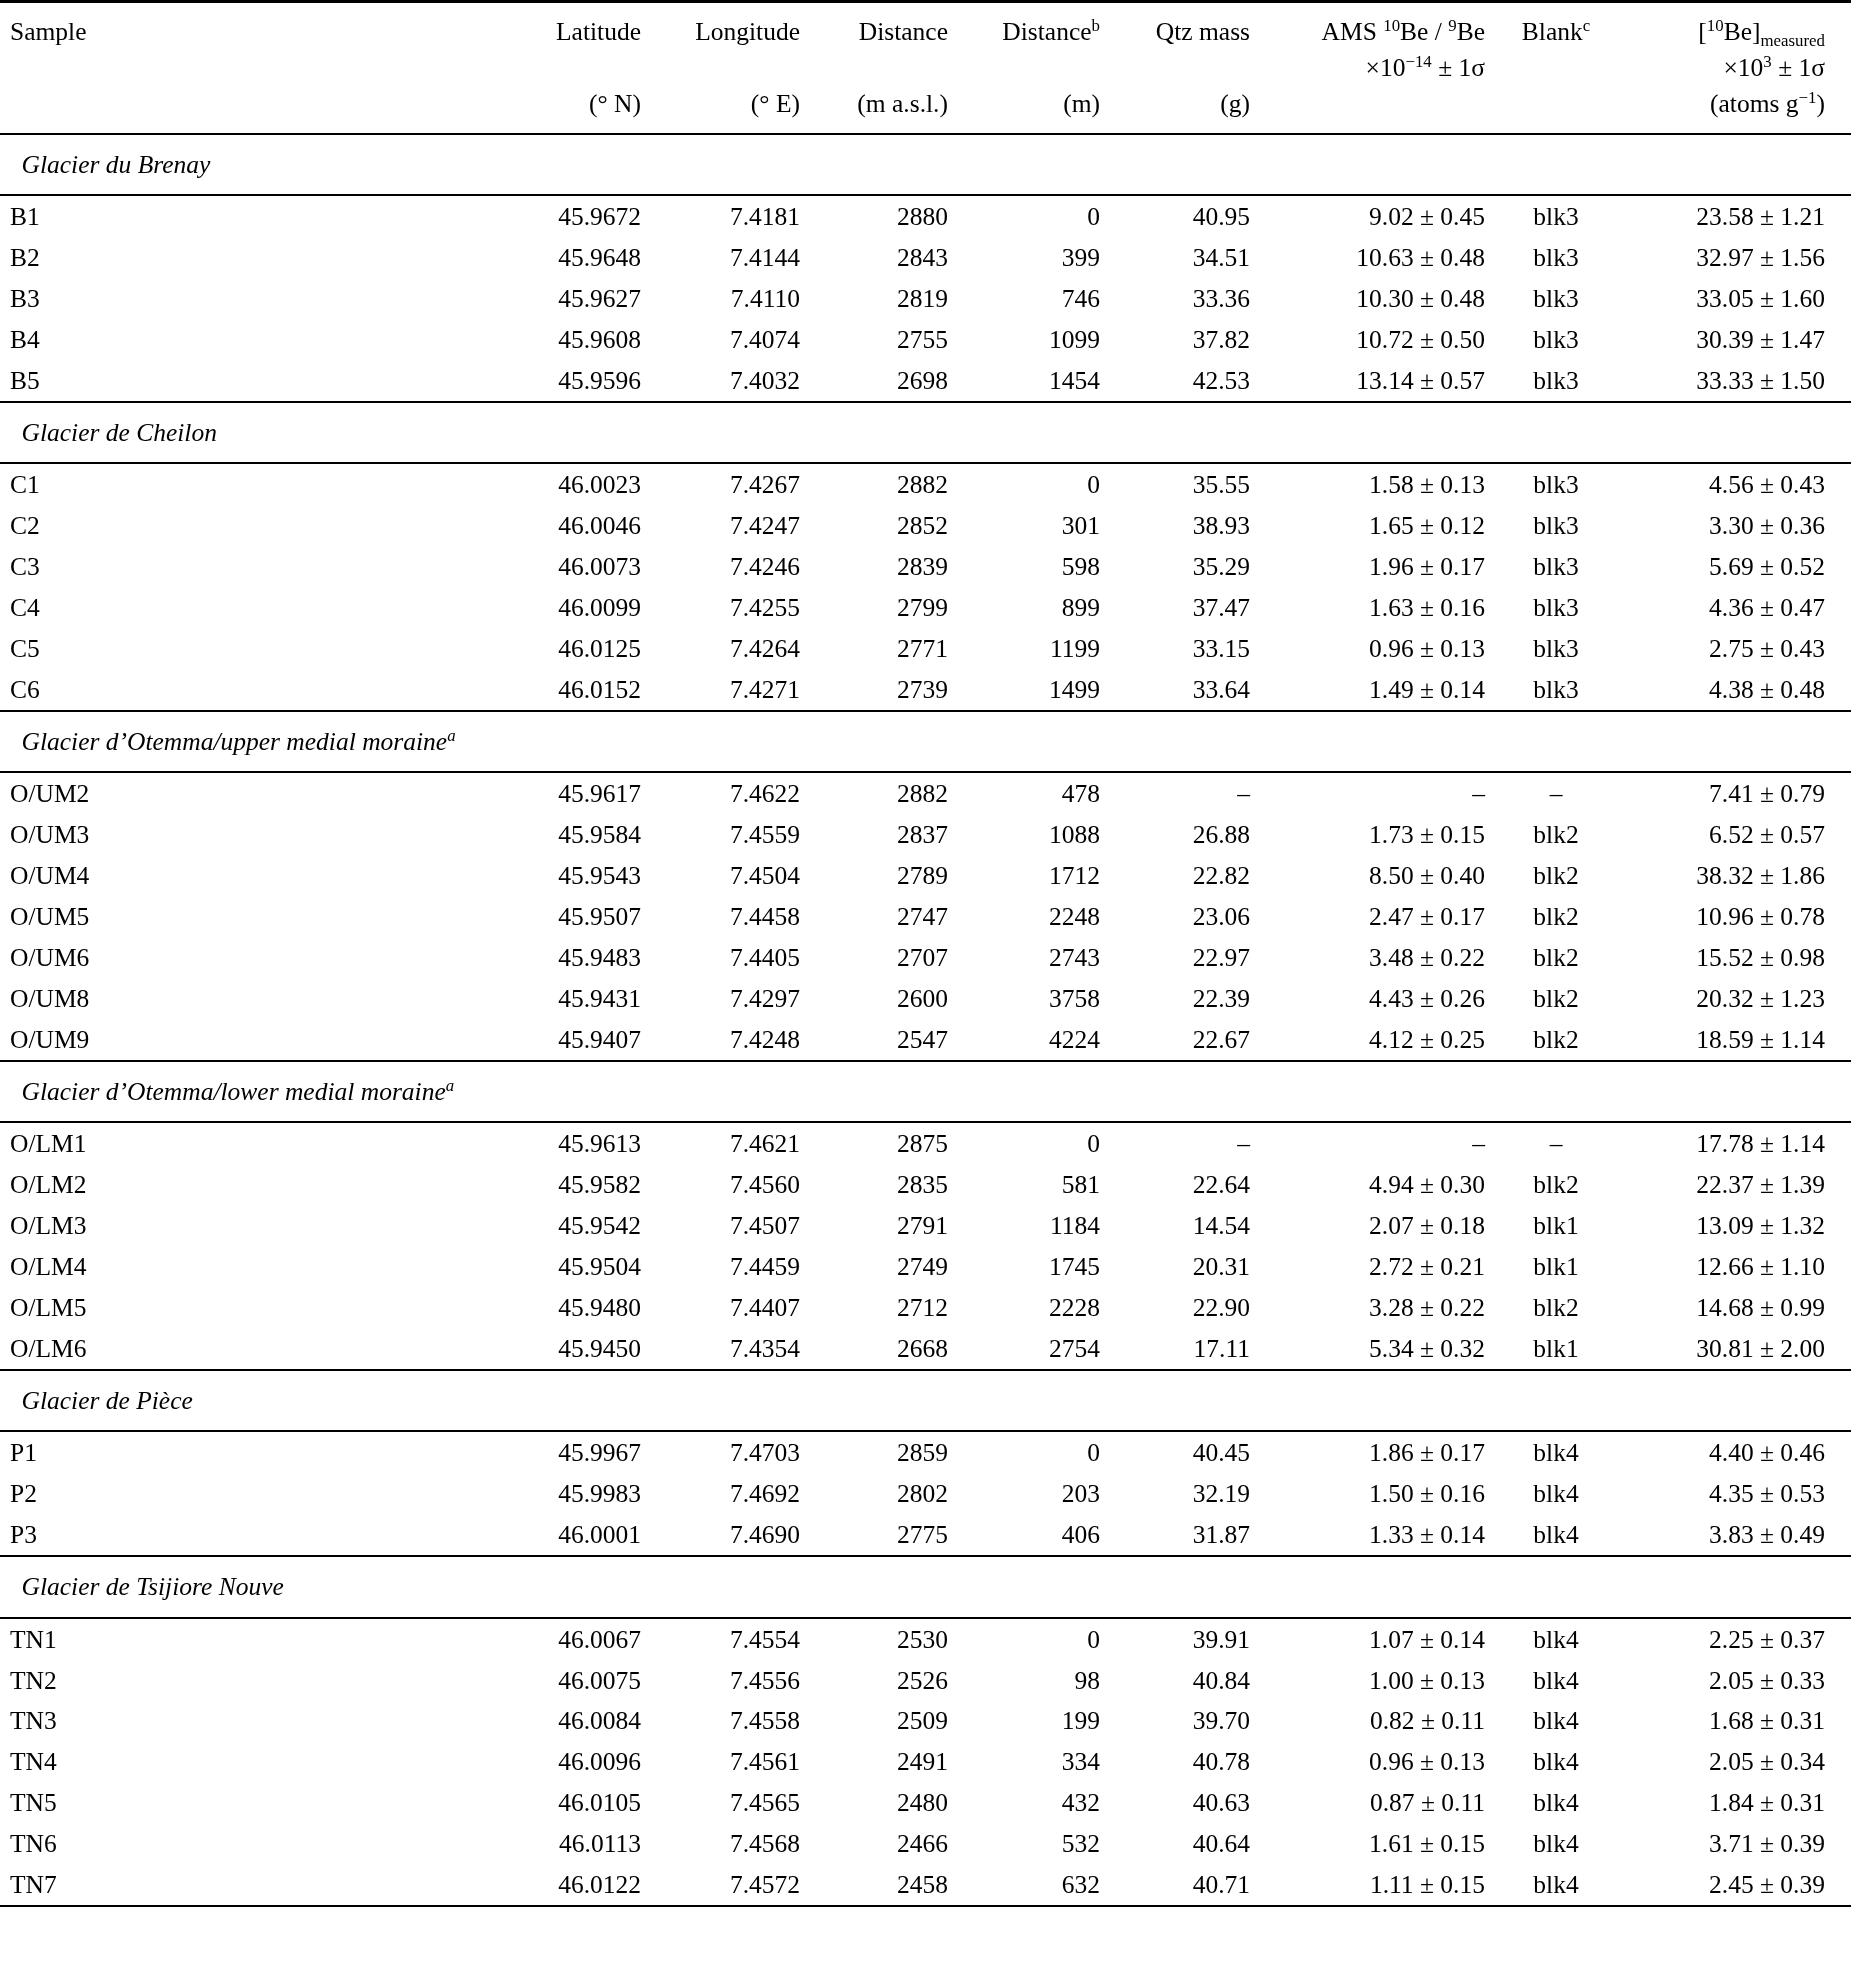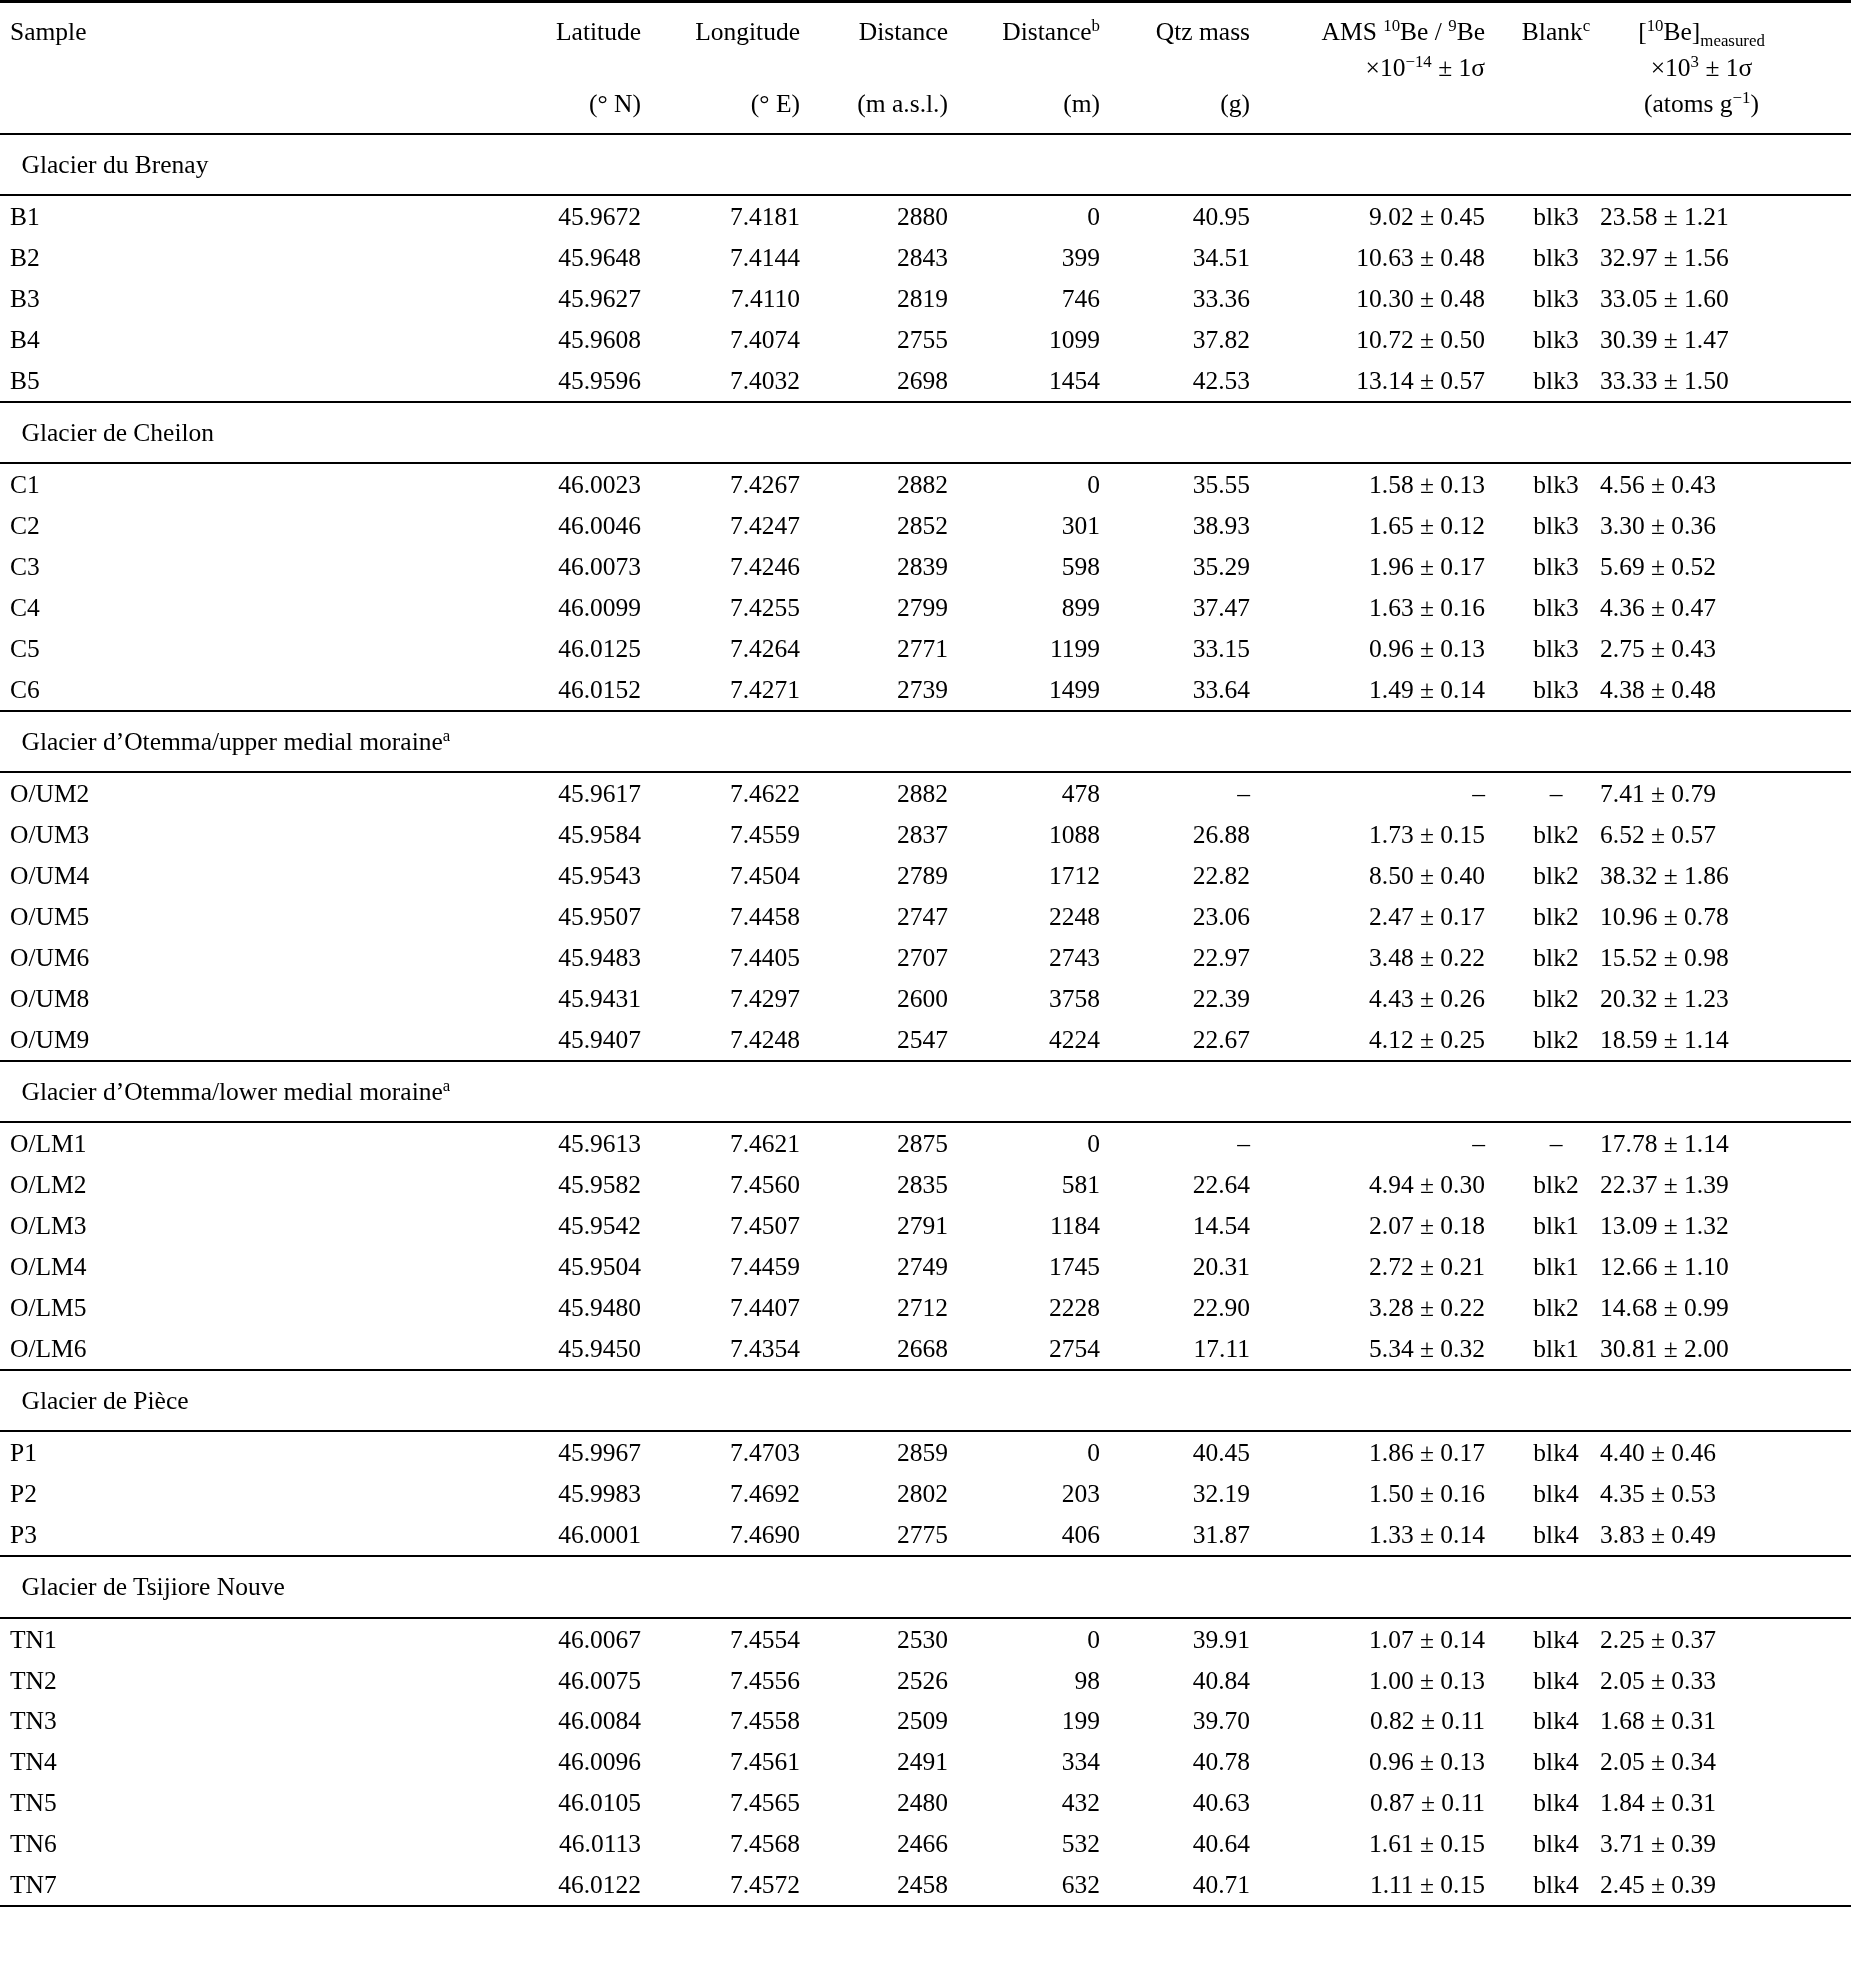--- a/index.html
+++ b/index.html
@@ -16,27 +16,28 @@
   col.w0{width:502px}col.w1{width:139px}col.w2{width:159px}col.w3{width:148px}
   col.w4{width:152px}col.w5{width:150px}col.w6{width:235px}col.w7{width:115px}col.w8{width:252px}
   th,td{font-weight:normal;font-size:25.5px;line-height:1.22;padding:0;}
   thead th{vertical-align:top;padding-top:12.5px;padding-bottom:9px;}
   .hline{height:36px;}
   sup{font-size:0.66em;line-height:0;}
   sub{font-size:0.66em;line-height:0;}
   .c0{text-align:left;padding-left:10px;}
   .c1,.c2,.c3,.c4,.c5,.c6{text-align:right;}
   .c7{text-align:center;padding-left:27px;}
-  .c8{padding-right:49px;}
+  .c8{text-align:right;padding-right:27px;}
   tbody td{padding-top:4.9px;padding-bottom:4.9px;}
   tr.section-row td{
     text-align:left;
     padding:14.3px 0 14.3px 21.5px;
     border-top:2.2px solid #000;
     border-bottom:2.2px solid #000;
+    font-style:italic;
   }
 </style>
 </head>
 <body>
 
 <div class="page">
   <table class="datatable">
     <colgroup>
       <col class="w0">
         <col class="w1">

